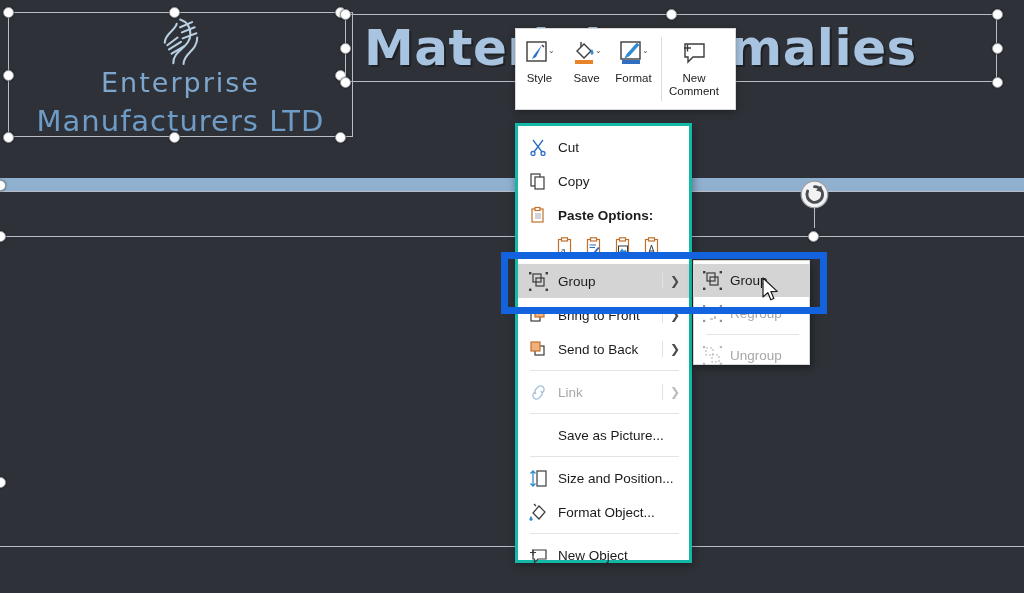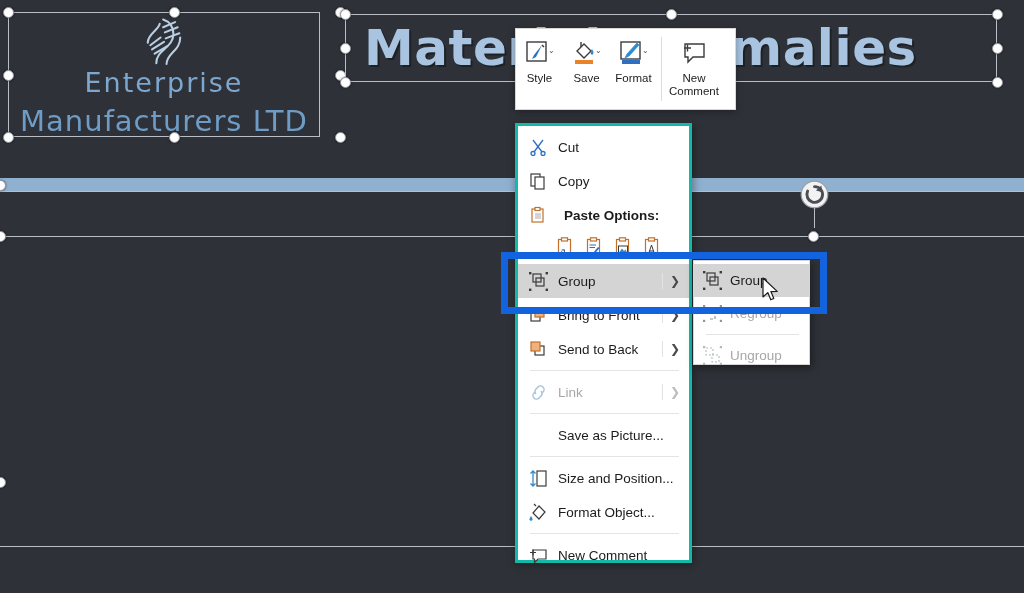--- a/index.html
+++ b/index.html
@@ -11,21 +11,21 @@
 
   
   #slide{position:absolute;inset:0;background:#2e3238;}
 
   
   .sel-box{position:absolute;border:1px solid #b9bec6;box-sizing:border-box;}
   .handle{position:absolute;width:11px;height:11px;border-radius:50%;
           background:#ffffff;border:1px solid #8f949b;box-sizing:border-box;
           box-shadow:0 0 2px rgba(0,0,0,.55);}
 
-  #logo-box{left:8px;top:12px;width:312px;height:125px;}
+  #logo-box{left:8px;top:12px;width:345px;height:125px;}
   #logo-inner{position:absolute;inset:0;display:flex;flex-direction:column;
               align-items:center;justify-content:flex-start;}
   #dna{margin-top:4px;}
   .logo-l1{font-family:"DejaVu Sans", sans-serif;color:#7ea7cf;font-size:27px;
            letter-spacing:2px;line-height:1;margin-top:2px;font-weight:400;}
   .logo-l2{font-family:"DejaVu Sans", sans-serif;color:#6f9cc6;font-size:29px;
            letter-spacing:1px;line-height:1.05;margin-top:10px;font-weight:400;
            white-space:nowrap;}
 
   
@@ -61,21 +61,21 @@
   .mt-sep{width:1px;background:#dcdcdc;margin:8px 4px;}
   #mt-new{width:56px;}
 
   
   #ctx-menu{position:absolute;left:515px;top:123px;width:177px;height:440px;
             background:#ffffff;border:3px solid #14b8a6;
             box-shadow:1px 2px 8px rgba(0,0,0,.38);padding:4px 0;box-sizing:border-box;}
   .mi{height:34px;display:flex;align-items:center;position:relative;cursor:default;}
   .mi .ico{width:40px;display:flex;align-items:center;justify-content:center;}
   .mi .lbl{font-size:13.5px;color:#1b1b1b;font-family:"Liberation Sans",sans-serif;}
-  .mi.bold .lbl{font-weight:bold;margin-left:6px;}
+  .mi.bold .lbl{font-weight:bold;}
   .mi.disabled .lbl{color:#a7a7a7;}
   .mi .arrow{position:absolute;right:9px;font-size:12px;color:#4a4a4a;}
   .mi.disabled .arrow{color:#bcbcbc;}
   .mi.hl{background:#d4d4d4;}
   .mi .sepbar{position:absolute;right:26px;top:9px;width:1px;height:16px;background:#e2e2e2;}
   .msep{height:1px;background:#e4e4e4;margin:4px 10px 4px 12px;}
   #paste-row{height:32px;display:flex;align-items:center;padding-left:38px;gap:10px;}
 
   
   #submenu{position:absolute;left:693px;top:260px;width:117px;height:105px;
@@ -358,21 +358,21 @@
 
   <div class="msep"></div>
 
   <div class="mi">
     <div class="ico">
       <svg width="19" height="19" viewBox="0 0 19 19">
         <path d="M4 4 H17 V13 H9 L5.5 16.5 V13 H4 Z" fill="none" stroke="#3b3b3b" stroke-width="1.2"></path>
         <path d="M1 6.5 H7 M4 3.5 V9.5" stroke="#3b3b3b" stroke-width="1.2"></path>
       </svg>
     </div>
-    <div class="lbl">New Comment</div>
+    <div class="lbl">New Object</div>
   </div>
 </div>
 
 <div id="submenu">
 
   <div class="mi hl">
     <div class="ico">
       <svg width="19" height="19" viewBox="0 0 19 19">
         <rect x="4" y="2" width="8" height="8" fill="none" stroke="#3b3b3b" stroke-width="1.2"></rect>
         <rect x="7" y="6" width="8" height="8" fill="none" stroke="#3b3b3b" stroke-width="1.2"></rect>

